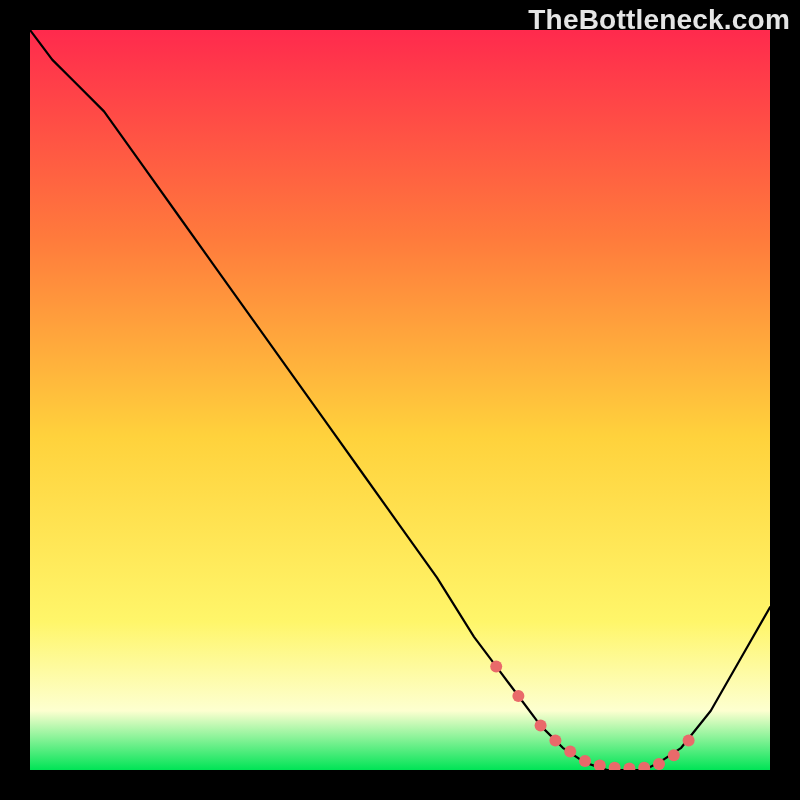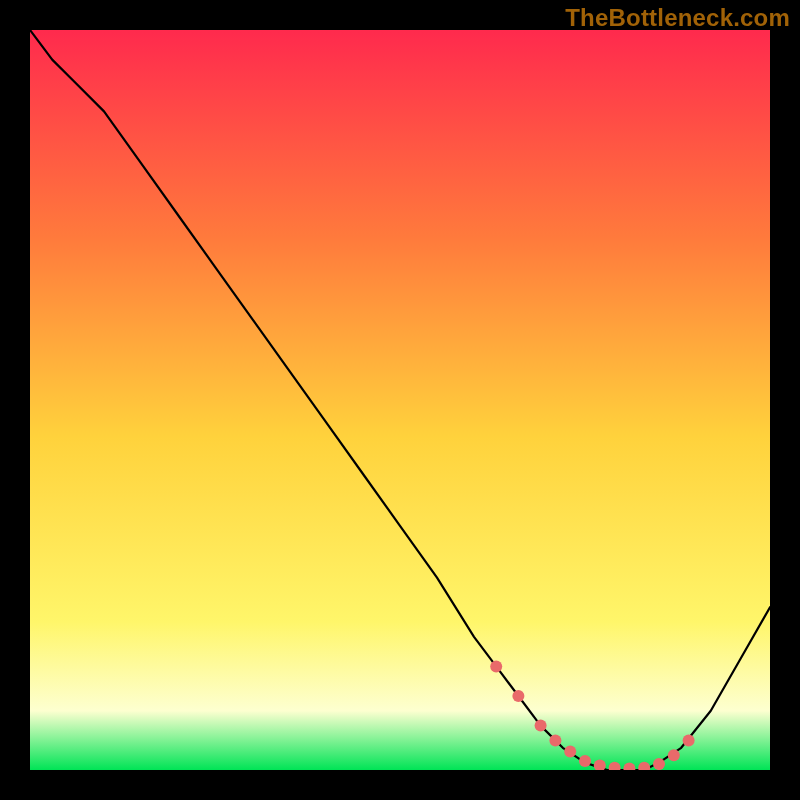--- a/index.html
+++ b/index.html
@@ -14,22 +14,22 @@
   .frame {
     position: relative;
     width: 800px;
     height: 800px;
     background: #000;
   }
   .watermark {
     position: absolute;
     top: 4px;
     right: 10px;
-    color: #a16207;
-    font-size: 24px;
+    color: #e5e5e5;
+    font-size: 28px;
     font-weight: 600;
     letter-spacing: 0.2px;
     user-select: none;
   }
   .plot {
     position: absolute;
     left: 30px;
     top: 30px;
     width: 740px;
     height: 740px;

